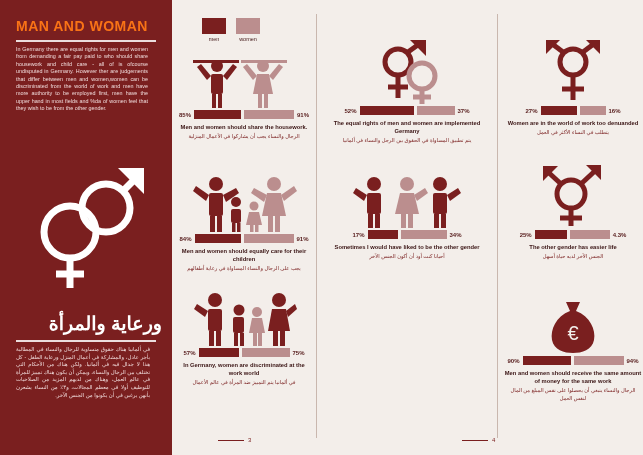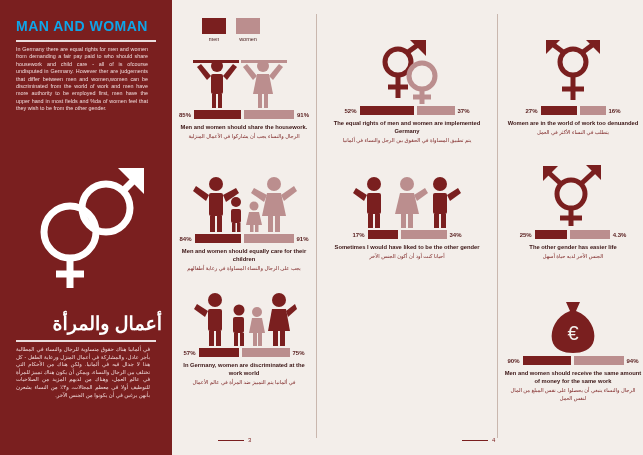--- a/index.html
+++ b/index.html
@@ -1,19 +1,19 @@
 <!DOCTYPE html>
 <html><head>
 <meta charset="utf-8">
 <style>
   html,body{margin:0;padding:0;background:#ffffff;}
   body{width:643px;height:455px;overflow:hidden;font-family:"Liberation Sans",sans-serif;}
   .page{position:relative;width:643px;height:455px;background:#f2ece9;}
   .left-panel{position:absolute;left:0;top:0;width:172px;height:455px;background:#7a1f1f;}
-  .title-en{position:absolute;left:16px;top:18px;width:142px;color:#0ea5e9;font-size:14px;font-weight:bold;letter-spacing:.5px;line-height:16px;}
+  .title-en{position:absolute;left:16px;top:18px;width:142px;color:#f97316;font-size:14px;font-weight:bold;letter-spacing:.5px;line-height:16px;}
   .title-rule{position:absolute;left:16px;top:40px;width:140px;height:2px;background:#ffffff;opacity:.85;}
   .intro-en{position:absolute;left:16px;top:46px;width:132px;color:#f0dada;font-size:5.4px;line-height:7.4px;text-align:justify;}
   .symbol{position:absolute;left:26px;top:160px;width:120px;height:135px;}
   .title-ar{position:absolute;left:14px;right:10px;top:312px;color:#ffffff;font-size:19px;font-weight:bold;text-align:right;direction:rtl;}
   .ar-rule{position:absolute;left:16px;top:340px;width:140px;height:2px;background:#ffffff;opacity:.85;}
   .intro-ar{position:absolute;left:16px;top:346px;width:134px;color:#f0dada;font-size:5.4px;line-height:7.6px;text-align:justify;direction:rtl;}
 
   .content{position:absolute;left:172px;top:0;width:471px;height:455px;background:#f3eeea;}
   .divider{position:absolute;top:14px;width:1px;height:424px;background:#c9b7ae;}
   .page-num{position:absolute;bottom:12px;font-size:6px;color:#7a1f1f;display:flex;align-items:center;gap:4px;}
@@ -50,21 +50,21 @@
           <circle cx="44" cy="72" r="26"></circle>
           <circle cx="80" cy="48" r="24"></circle>
           <line x1="44" y1="98" x2="44" y2="128"></line>
           <line x1="30" y1="114" x2="58" y2="114"></line>
           <line x1="97" y1="31" x2="115" y2="13"></line>
         </g>
         <polygon points="118,8 118,34 92,8" fill="#ffffff"></polygon>
       </svg>
     </div>
 
-    <div class="title-ar">أعمال والمرأة</div>
+    <div class="title-ar">ورعاية والمرأة</div>
     <div class="ar-rule"></div>
     <div class="intro-ar">في ألمانيا هناك حقوق متساوية للرجال والنساء في المطالبة بأجر عادل، والمشاركة في أعمال المنزل ورعاية الطفل - كل هذا لا جدال فيه في ألمانيا. ولكن هناك من الأحكام التي تختلف بين الرجال والنساء، ويمكن أن يكون هناك تمييز للمرأة في عالم العمل، وهناك من لديهم المزيد من الصلاحيات للتوظيف أولا في معظم المجالات، و٣٪ من النساء يشعرن بأنهن يرغبن في أن يكونوا من الجنس الآخر.</div>
   </div>
 
   <div class="content">
 
     <div class="divider" style="left:144px;"></div>
     <div class="divider" style="left:325px;"></div>
 
     <div class="legend" style="left:30px;top:18px;">

